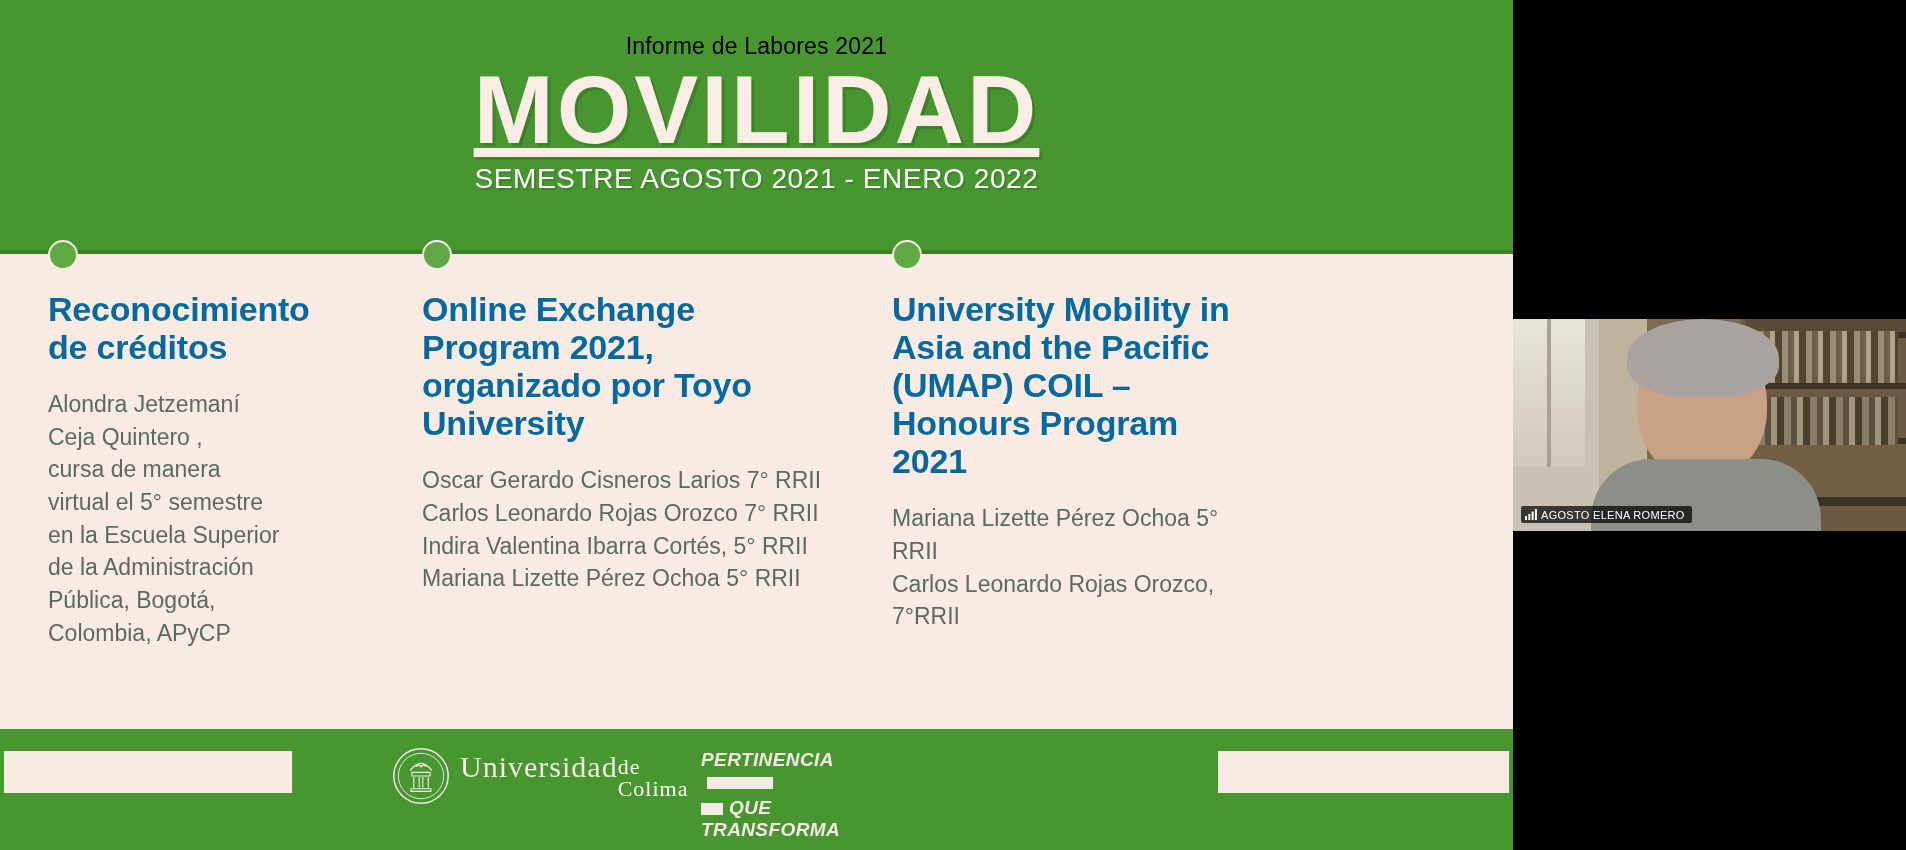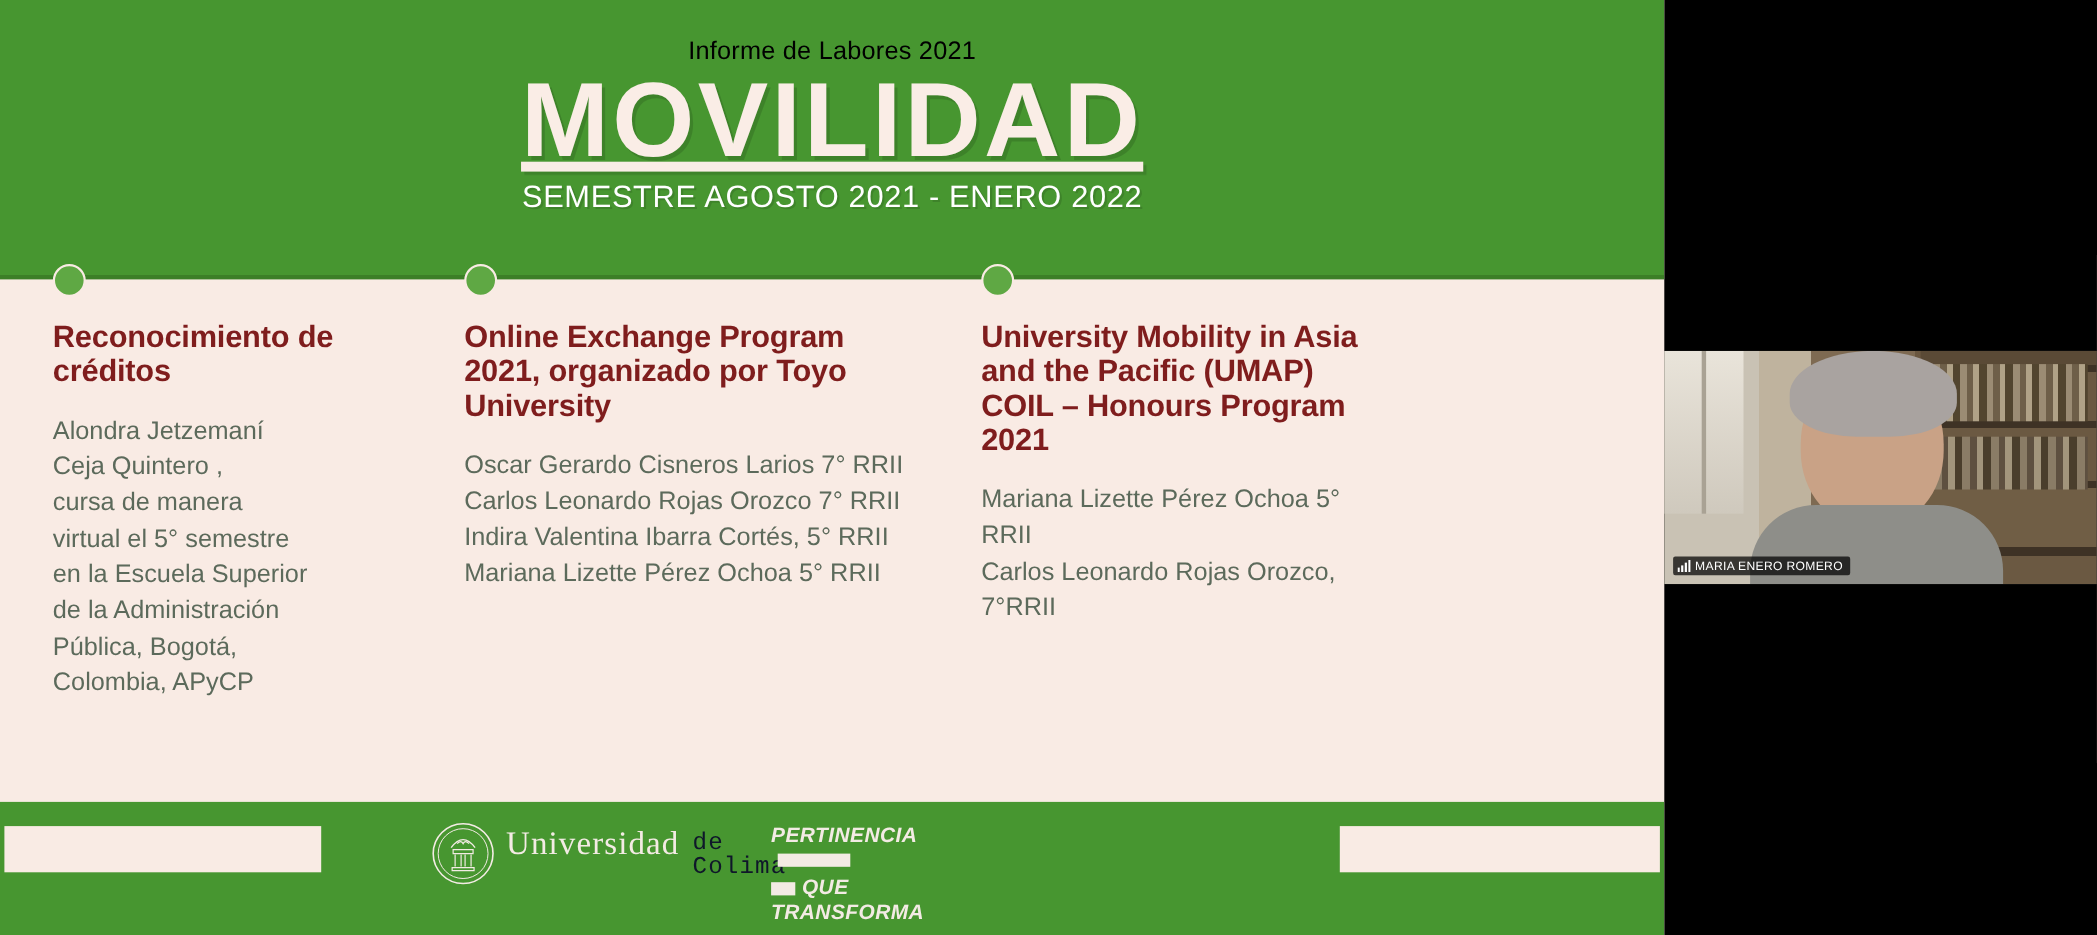--- a/index.html
+++ b/index.html
@@ -23,37 +23,37 @@
   .dot{position:absolute;width:26px;height:26px;border-radius:50%;background:#5FA844;
        border:2px solid #F9EBE4;top:240px;}
   .dot.d1{left:48px;} .dot.d2{left:422px;} .dot.d3{left:892px;}
 
   .cols{position:absolute;left:0;top:254px;width:1513px;height:474px;}
   .col{position:absolute;top:0;}
   .col.c1{left:48px;width:268px;}
   .col.c2{left:422px;width:400px;}
   .col.c3{left:892px;width:350px;}
 
-  .col-title{color:#7f1d1d;font-size:28px;font-weight:700;line-height:1.12;
+  .col-title{color:#0369a1;font-size:34px;font-weight:700;line-height:1.12;
              margin:36px 0 0 0;letter-spacing:-.2px;}
   .col-body{color:#5C6A5B;font-size:23px;line-height:1.42;margin:22px 0 0 0;
             white-space:pre-line;}
 
   
   .footer{position:absolute;left:0;top:729px;width:1513px;height:121px;background:#479630;}
   .foot-box{position:absolute;top:22px;height:42px;background:#F9EBE4;}
   .foot-box.left{left:4px;width:288px;}
   .foot-box.right{left:1218px;width:291px;}
 
   .uc-logo{position:absolute;left:392px;top:12px;width:210px;height:70px;
            display:flex;align-items:center;gap:10px;}
   .crest{width:58px;height:58px;flex:0 0 58px;}
   .uc-text{display:flex;line-height:1;}
   .uc-text .l1{color:#F3EBE4;font-size:30px;font-family:"Liberation Serif",serif;letter-spacing:1px;}
-  .uc-text .l2{color:#0f172a;font-size:22px;font-family:Liberation Mono, monospace;letter-spacing:1px;margin-top:4px;margin-left:12px;}
+  .uc-text .l2{color:#ffffff;font-size:22px;font-family:Liberation Serif, serif;letter-spacing:1px;margin-top:4px;}
 
   .pert{position:absolute;left:701px;top:20px;width:180px;height:56px;font-style:italic;}
   .pert .p1{color:#F3EBE4;font-size:19px;font-weight:700;letter-spacing:.4px;}
   .pert .p2{color:#F3EBE4;font-size:19px;font-weight:700;letter-spacing:.4px;margin-top:4px;}
   .pbar{display:inline-block;height:12px;background:#F3EBE4;vertical-align:middle;margin-left:6px;}
 
   
   .cam{position:absolute;left:1513px;top:319px;width:393px;height:212px;
        background:#6E6A62;overflow:hidden;}
   .cam-bg{position:absolute;inset:0;background:
@@ -168,17 +168,17 @@
     <div class="person-hair"></div>
     <div class="person-body"></div>
 
     <div class="cam-label">
       <svg class="sig" viewBox="0 0 12 11">
         <rect x="0" y="7" width="2" height="4" fill="#fff"></rect>
         <rect x="3.3" y="5" width="2" height="6" fill="#fff"></rect>
         <rect x="6.6" y="2.5" width="2" height="8.5" fill="#fff"></rect>
         <rect x="9.9" y="0" width="2" height="11" fill="#fff"></rect>
       </svg>
-      <span>MARIA ENERO ROMERO</span>
+      <span>AGOSTO ELENA ROMERO</span>
     </div>
   </div>
 
 </div>
 
 </body></html>

